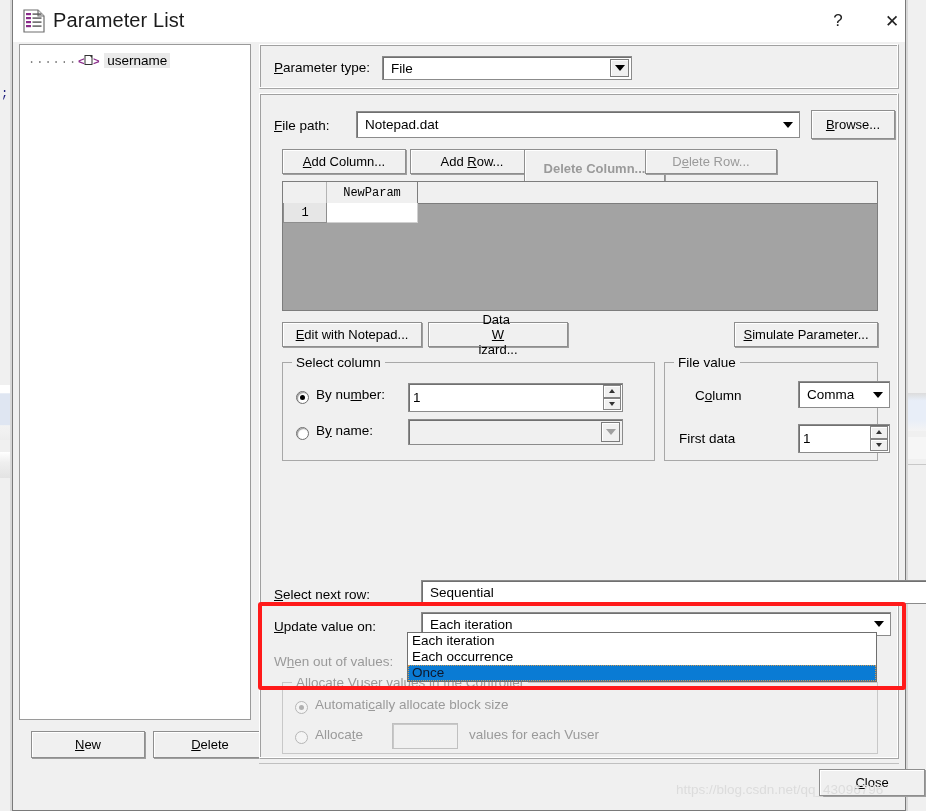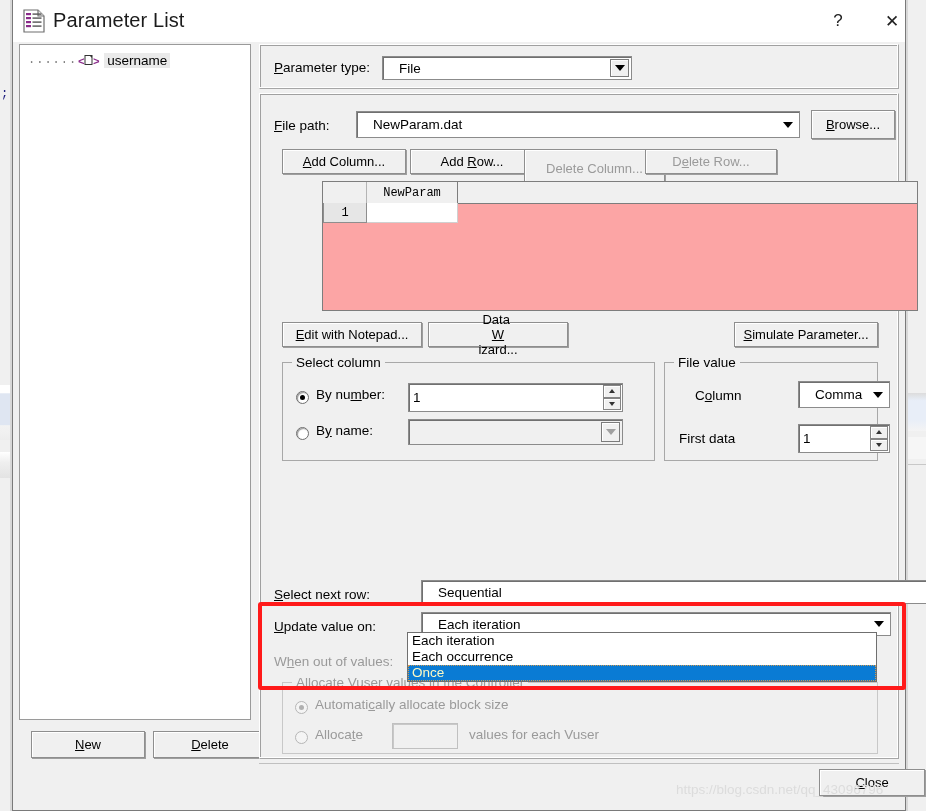--- a/index.html
+++ b/index.html
@@ -145,21 +145,21 @@
 
   
   .combo {
     position: absolute;
     background: #ffffff;
     border: 1px solid #8b8b8b;
     box-shadow: inset 1px 1px 0 #707070;
     box-sizing: border-box;
     display: flex; align-items: center;
     font-size: 13.5px; color: #000;
-    padding-left: 16px;
+    padding-left: 8px;
   }
   .combo .arrow-box {
     position: absolute; right: 2px; top: 2px; bottom: 2px; width: 19px;
     background: #f0f0f0;
     border: 1px solid #7b7b7b;
     box-shadow: inset 1px 1px 0 #ffffff;
     display: flex; align-items: center; justify-content: center;
     box-sizing: border-box;
   }
   .combo .arrow-box.flat {
@@ -193,25 +193,24 @@
     box-shadow: inset 1px 1px 0 #fff;
     display: flex; align-items: center; justify-content: center;
     box-sizing: border-box;
   }
   .spin-up { width: 0;height: 0;border-left:3px solid transparent;border-right:3px solid transparent;border-bottom:4px solid #333;}
   .spin-dn { width: 0;height: 0;border-left:3px solid transparent;border-right:3px solid transparent;border-top:4px solid #333;}
 
   
   #grid {
     position: absolute; left: 22px; top: 87px; width: 596px; height: 130px;
-    background: #fca5a5;
+    background: #a3a3a3;
     border: 1px solid #7d7d7d;
     box-sizing: border-box;
     overflow: hidden;
-    margin-left: 40px;
   }
   #grid-head {
     position: absolute; left: 0; top: 0; right: 0; height: 21px;
     background: #f0f0f0;
     border-bottom: 1px solid #7d7d7d;
     display: flex;
   }
   #grid-corner {
     width: 44px; height: 21px; border-right: 1px solid #b4b4b4; box-sizing: border-box;
   }
@@ -270,21 +269,21 @@
     border: 1px solid #6f6f6f;
     box-sizing: border-box;
     z-index: 40;
   }
   .dd-item {
     height: 16px; line-height: 16px;
     font-size: 13.5px; color: #000; padding-left: 4px;
     box-sizing: border-box;
   }
   .dd-item.selected {
-    background: #0a7bd4; color: #fef9c3;
+    background: #0a7bd4; color: #0f172a;
     outline: 1px dotted #d09a50; outline-offset: -1px;
   }
 
   
   #red-rect {
     position: absolute; left: 258px; top: 602px;
     width: 648px; height: 88px;
     border: 4px solid #ff1a1a;
     border-radius: 3px;
     box-sizing: border-box;
@@ -374,40 +373,40 @@
         </span>
     </div>
   </div>
 
   <div class="panel" id="panel-main">
 
     <div class="lbl" style="left:14px; top:24px;">
       <span class="u">F</span><span>ile path:</span>
     </div>
     <div class="combo" style="left:96px; top:17px; width:444px; height:27px;">
-      <span>NewParam.dat</span>
+      <span>Notepad.dat</span>
       <span class="arrow-box flat">
           <span class="caret"></span>
         </span>
     </div>
     <div class="btn" style="position:absolute; left:551px; top:16px; width:84px; height:29px;">
       <span class="u">B</span>
         <span>rowse...</span>
     </div>
 
     <div class="btn" style="position:absolute; left:22px; top:55px; width:124px; height:25px;">
       <span class="u">A</span>
         <span>dd Column...</span>
     </div>
     <div class="btn" style="position:absolute; left:150px; top:55px; width:124px; height:25px;">
       <span>Add&nbsp;</span>
         <span class="u">R</span>
         <span>ow...</span>
     </div>
-    <div class="btn disabled" style="position:absolute; left:264px; top:55px; width:141px; height:39px;">
+    <div class="btn disabled" style="position:absolute; left:264px; top:55px; width:141px; height:39px;font-weight:bold;">
       <span>Delete Column...</span>
     </div>
     <div class="btn disabled" style="position:absolute; left:385px; top:55px; width:132px; height:25px;">
       <span>D</span>
         <span class="u">e</span>
         <span>lete Row...</span>
     </div>
 
     <div id="grid">
       <div id="grid-head">

